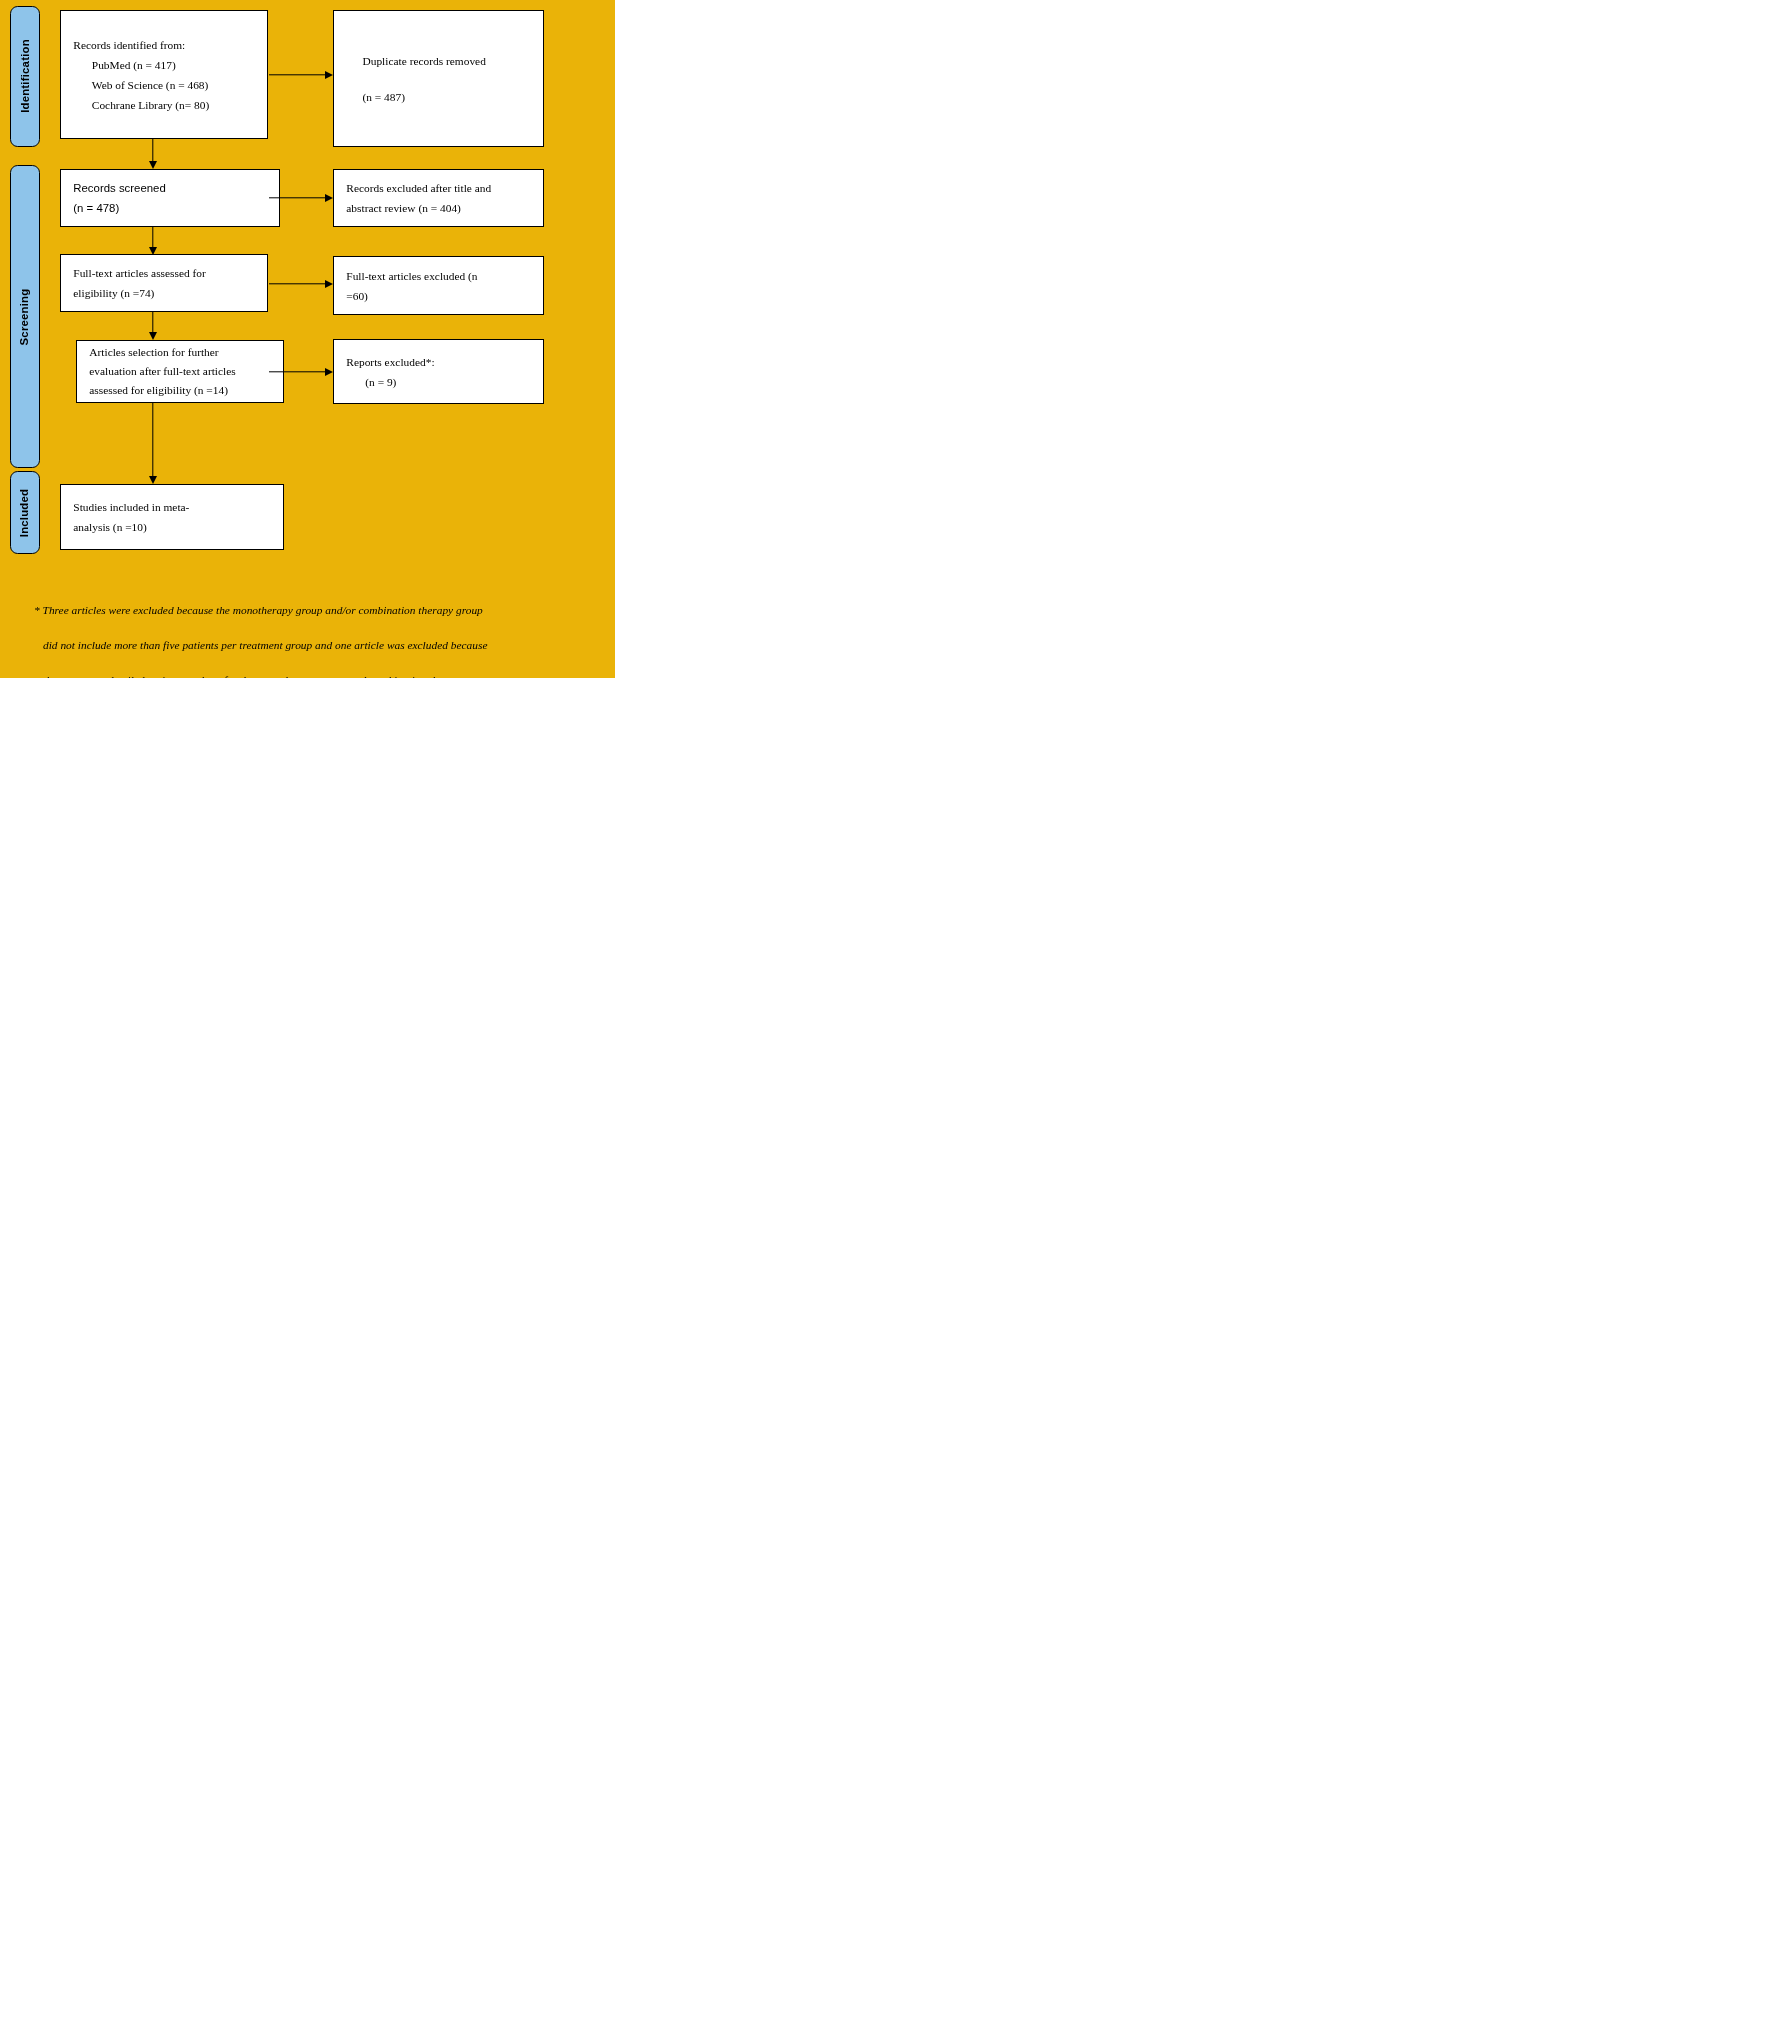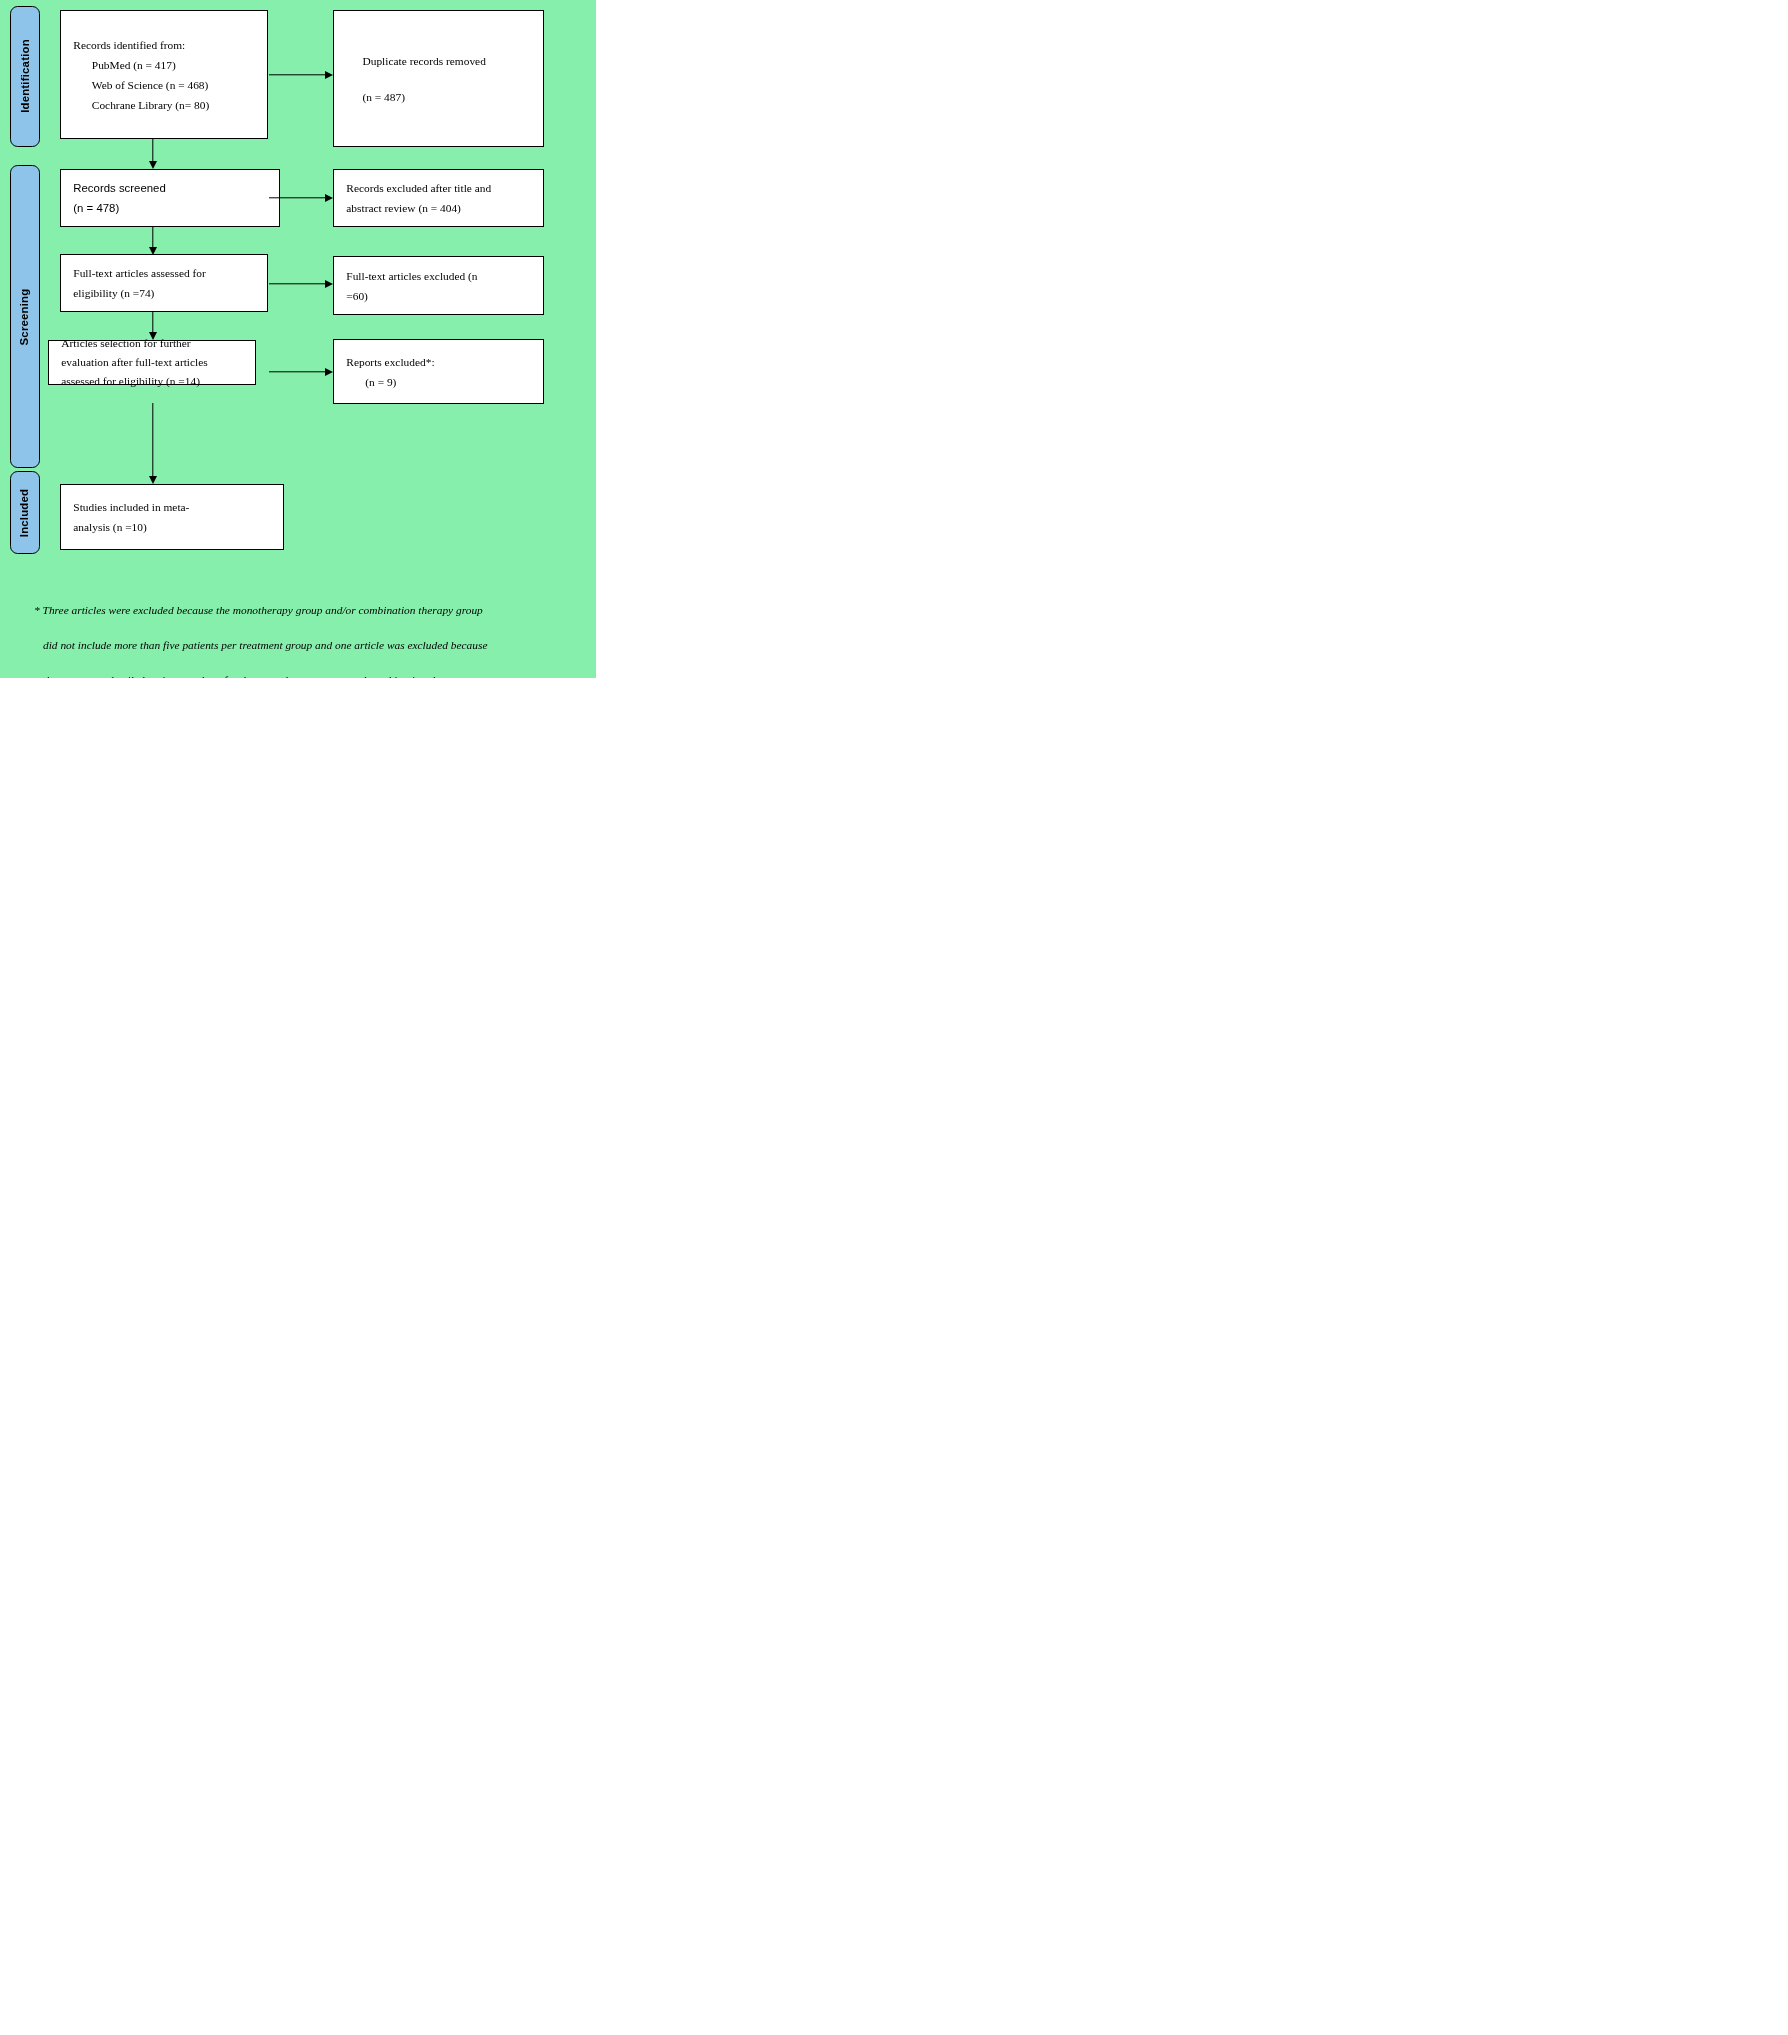--- a/index.html
+++ b/index.html
@@ -1,22 +1,23 @@
 <!DOCTYPE html>
 <html style="font-size:7.6px"><head>
 <meta charset="utf-8">
 <style>
   html,body{margin:0;padding:0;background:#ffffff;}
   .canvas{
     position:relative;
     width:596px;height:678px;
-    background:#86efac;
+    background:#eab308;
     font-family:"Liberation Serif", serif;
     color:#000;
     overflow:hidden;
+    padding-left:19px;
   }
   
   .phase-bar{
     position:absolute;left:9.5px;width:30px;
     background:#8EC4EA;
     border:1.4px solid #000;
     border-radius:7.6px;
     box-sizing:border-box;
     display:flex;align-items:center;justify-content:center;
   }
@@ -84,21 +85,21 @@
   <div class="fbox sans" style="left:60px;top:169px;width:220px;height:58px;">
     <div class="line">Records screened</div>
     <div class="line">(n = 478)</div>
   </div>
 
   <div class="fbox" style="left:60px;top:254px;width:208px;height:58px;">
     <div class="line">Full-text articles assessed for</div>
     <div class="line">eligibility (n =74)</div>
   </div>
 
-  <div class="fbox" style="left:48px;top:340px;width:208px;height:45px;line-height:19px;">
+  <div class="fbox" style="left:76px;top:340px;width:208px;height:63px;line-height:19px;">
     <div class="line">Articles selection for further</div>
     <div class="line">evaluation after full-text articles</div>
     <div class="line">assessed for eligibility (n =14)</div>
   </div>
 
   <div class="fbox" style="left:60px;top:484px;width:224px;height:66px;">
     <div class="line">Studies included in meta-</div>
     <div class="line">analysis (n =10)</div>
   </div>
 

